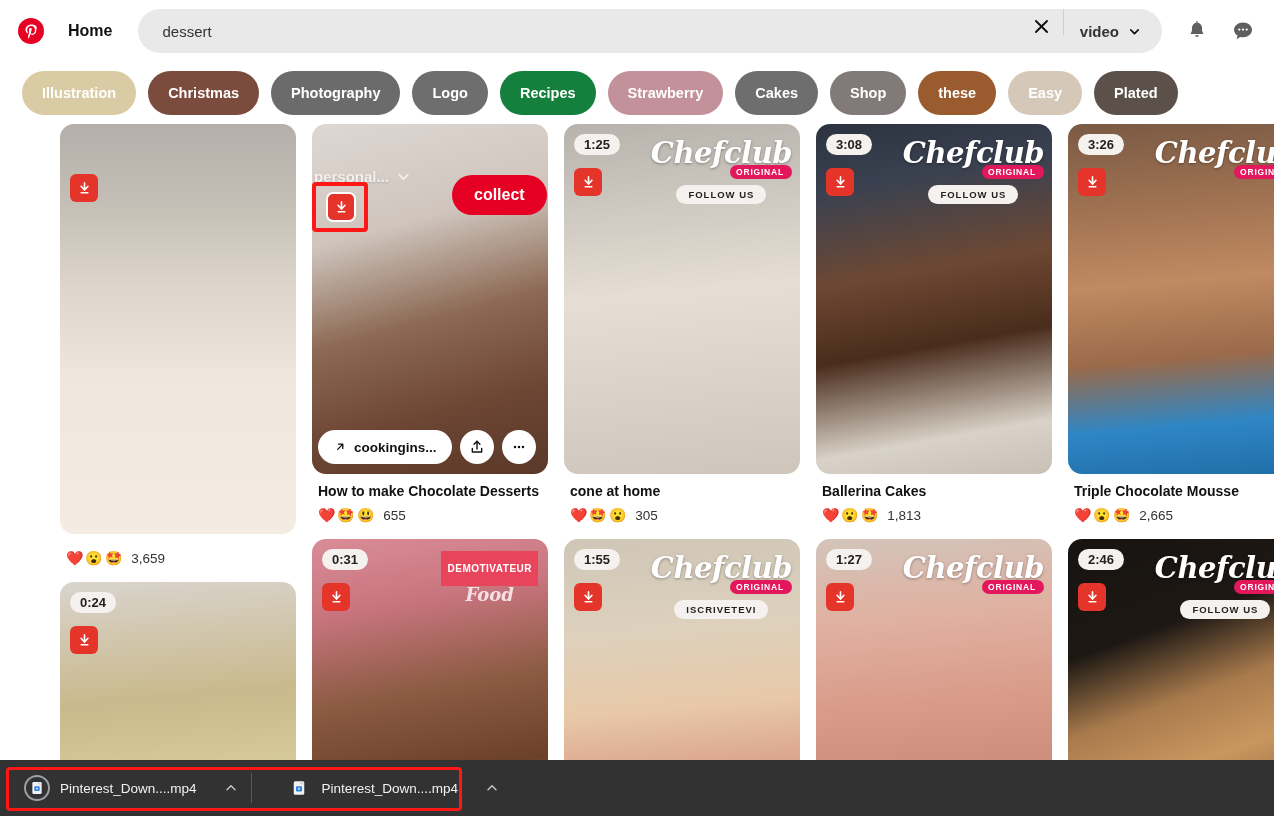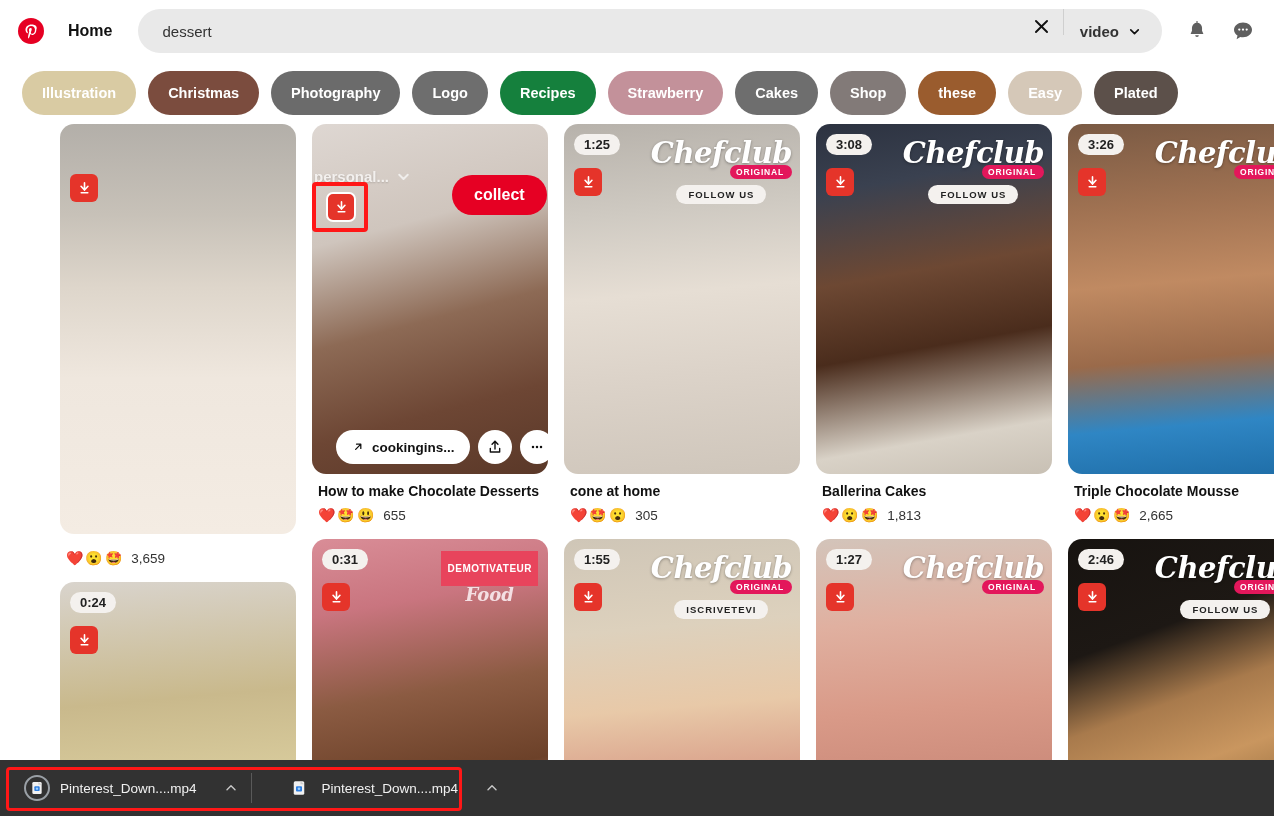--- a/index.html
+++ b/index.html
@@ -207,21 +207,21 @@
     cursor: pointer;
     line-height: 18px;
     margin-top: 15px;
   }
 
   
   .card-actions {
     position: absolute;
     left: 0; right: 0; bottom: 10px;
     display: flex; align-items: center; gap: 8px;
-    padding: 0 24px;
+    padding: 0 6px;
     z-index: 5;
   }
   .src-chip {
     background: #fff;
     border-radius: 18px;
     height: 34px;
     display: flex; align-items: center; gap: 7px;
     padding: 0 15px;
     font-size: 13.5px; font-weight: bold; color: #111;
     cursor: pointer;

